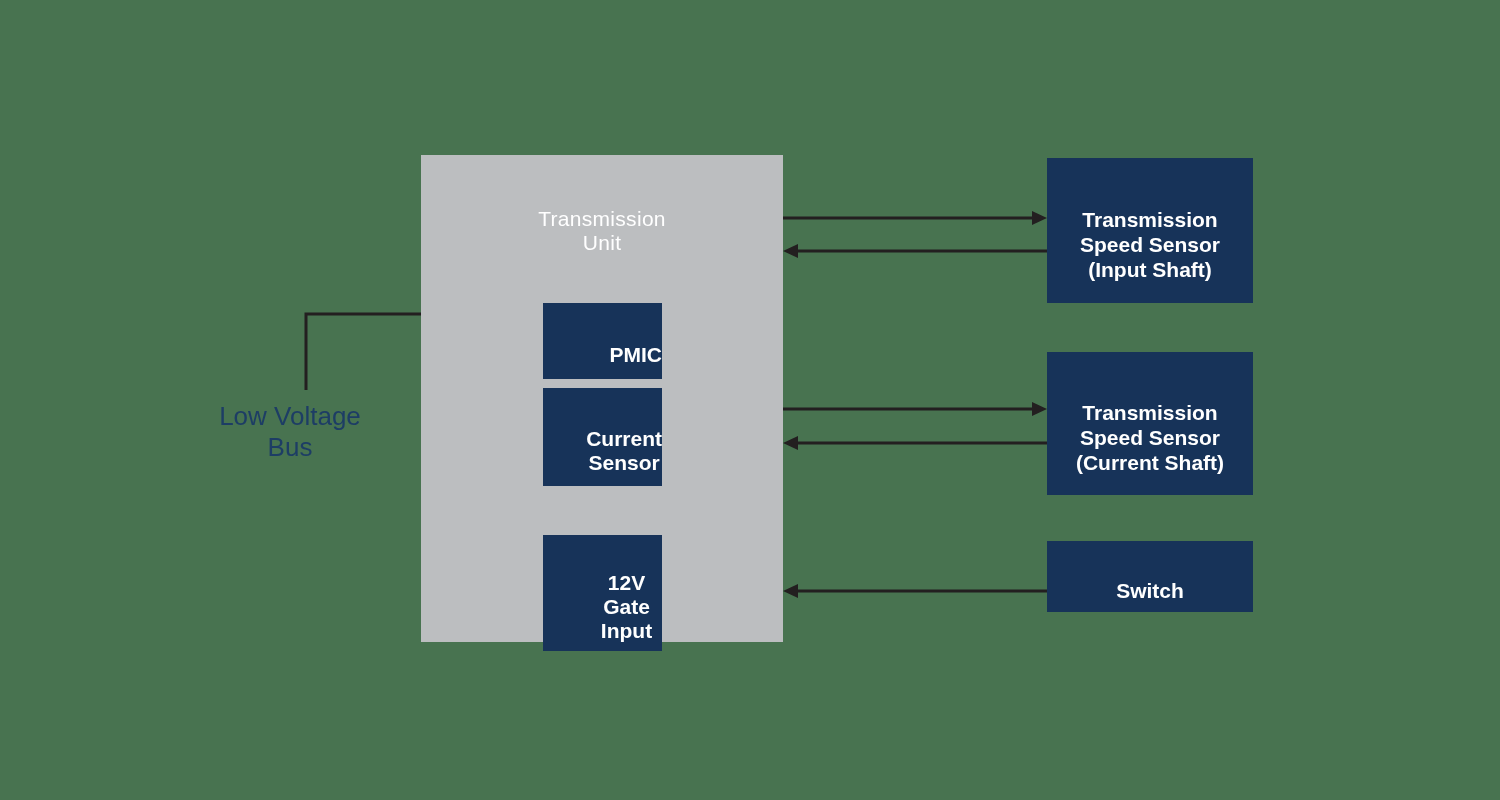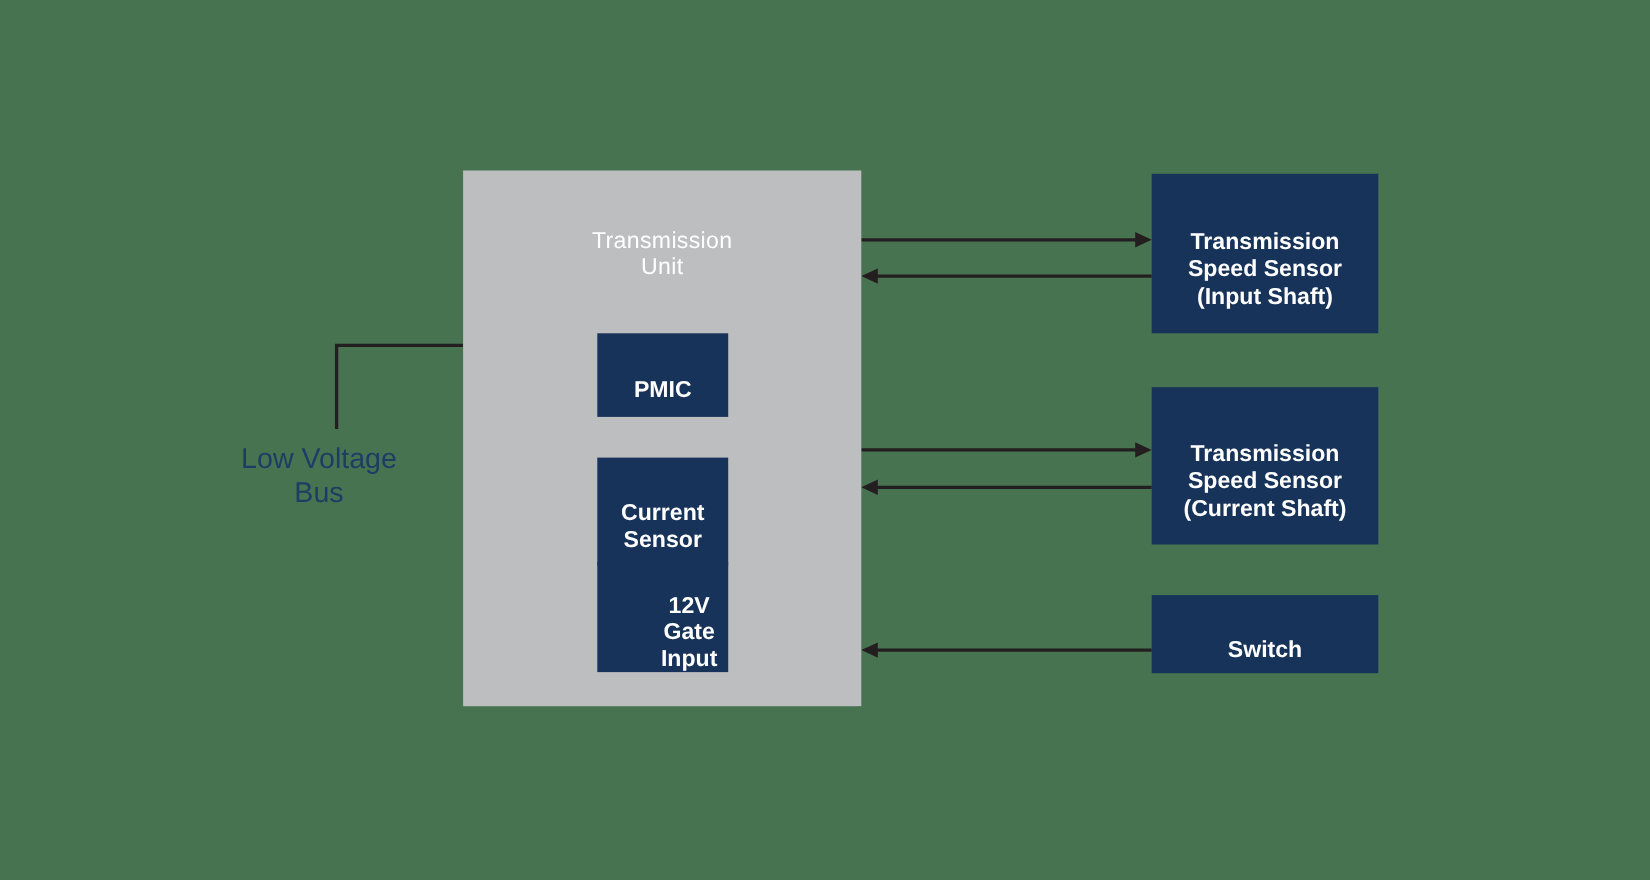--- a/index.html
+++ b/index.html
@@ -48,24 +48,24 @@
     display: flex;
     align-items: center;
     justify-content: center;
     text-align: center;
     color: var(--box-text);
     font-weight: bold;
   }
   .box-label { transform: translateY(14px); }
   .box-label .tline { display: block; }
 
-  .module { left: 122px; width: 119px; font-size: 21px; line-height: 24px; }
+  .module { left: 122px; width: 119px; font-size: 21px; line-height: 24px; justify-content: flex-end; }
   .module-pmic    { top: 148px; height: 76px; }
-  .module-current { top: 261px; height: 98px; }
-  .module-gate    { top: 356px; height: 100px; padding-left: 48px; }
+  .module-current { top: 233px; height: 98px; }
+  .module-gate    { top: 380px; height: 116px; padding-left: 48px; }
 
   .peripheral { left: 1047px; width: 206px; font-size: 21px; line-height: 25px; }
   .peripheral-input  { top: 158px; height: 145px; }
   .peripheral-output { top: 352px; height: 143px; }
   .peripheral-switch { top: 541px; height: 71px; }
 
   .bus-label {
     position: absolute;
     left: 200px; top: 401px; width: 180px;
     text-align: center;

